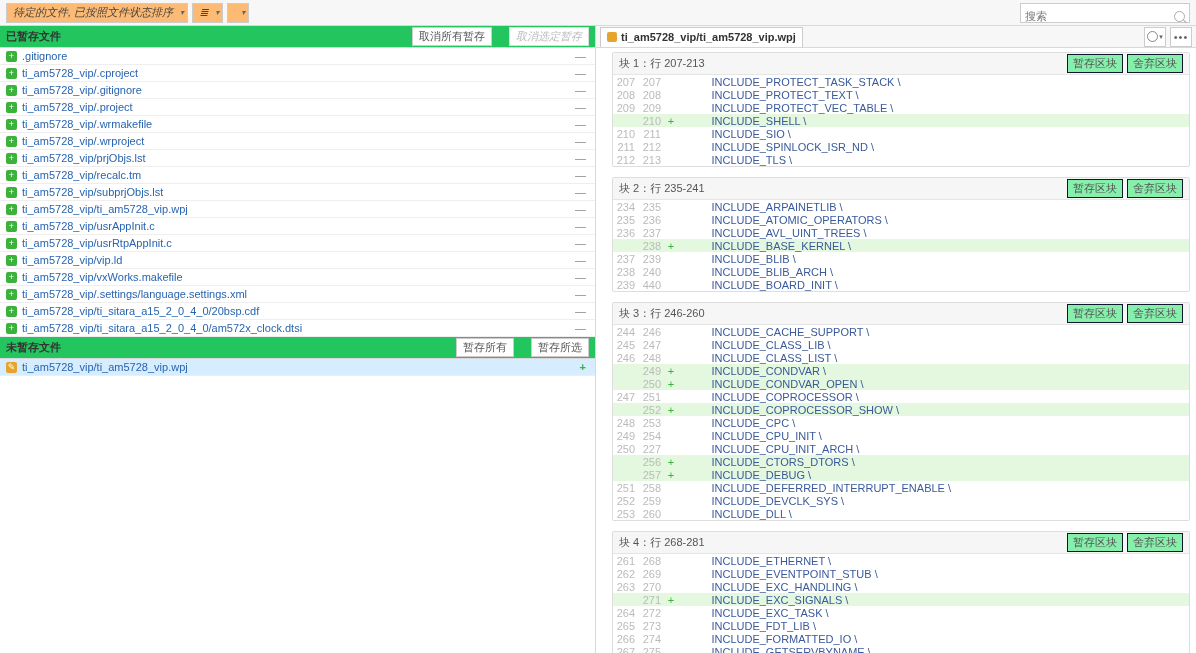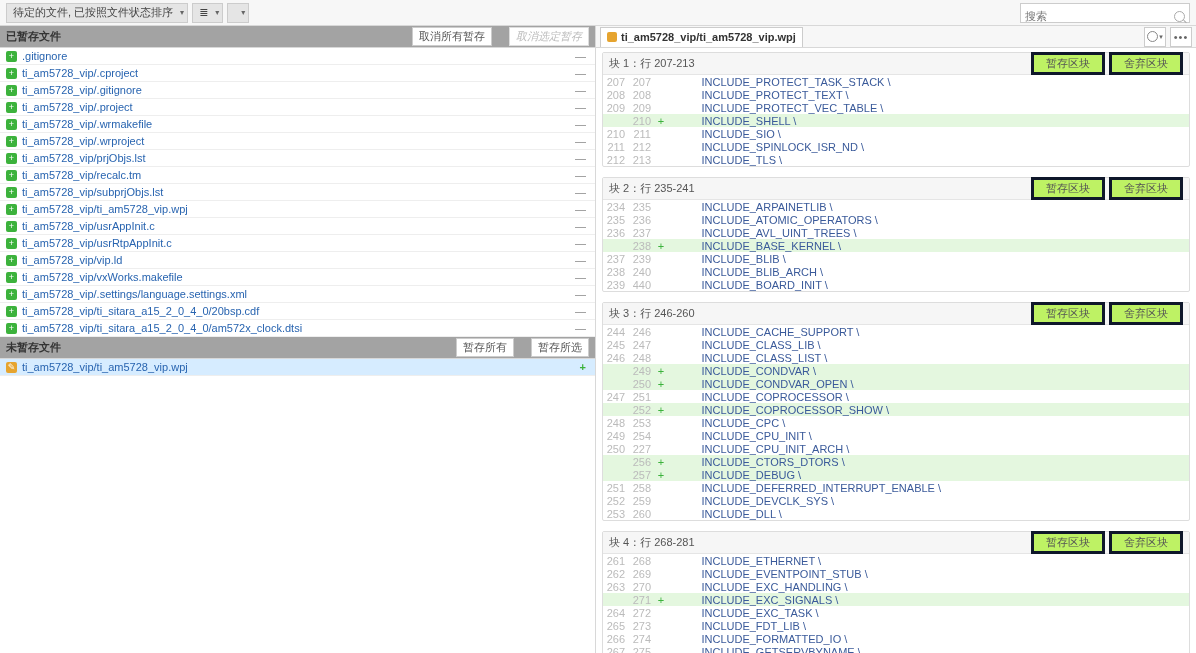--- a/index.html
+++ b/index.html
@@ -1,34 +1,34 @@
 <!DOCTYPE html>
 <html><head>
 <meta charset="utf-8">
 <style>
 * { margin: 0; padding: 0; box-sizing: border-box; font-family: -apple-system, "Segoe UI", Arial, sans-serif; font-size: 11px; }
 body { background: #fff; color: #333; height: 653px; width: 1196px; overflow: hidden; }
 
 
 .top-bar { height: 26px; border-bottom: 1px solid #d8d8d8; display: flex; align-items: center; padding: 0 6px; background: #f7f7f7; gap: 4px; }
-.dd { border: 1px solid #ccc; background: #e5e5e5; height: 20px; padding: 0 14px 0 6px; display: inline-flex; align-items: center; position: relative; color: #444; min-width: 16px; }
+.dd { border: 1px solid #ccc; background: #fdba74; height: 20px; padding: 0 14px 0 6px; display: inline-flex; align-items: center; position: relative; color: #444; min-width: 16px; font-style: italic; }
 .dd::after { content: "▾"; position: absolute; right: 3px; font-size: 8px; color: #666; }
 .icon-btn { border: 1px solid #ccc; background: #fff; height: 20px; width: 22px; display: inline-flex; align-items: center; justify-content: center; color: #666; }
 .search-box { margin-left: auto; display: flex; align-items: flex-end; border: 1px solid #ccc; background: #fff; height: 20px; width: 170px; padding: 0 4px; }
 .search-box input { border: none; outline: none; flex: 1; font-size: 11px; color: #888; }
 .mag { width: 11px; height: 11px; border: 1px solid #aaa; border-radius: 50%; position: relative; }
 .mag::after { content: ""; position: absolute; width: 4px; height: 1px; background: #aaa; bottom: -1px; right: -3px; transform: rotate(45deg); }
 
 
 .workspace { display: flex; height: 627px; }
 .left-pane { width: 596px; border-right: 1px solid #d8d8d8; display: flex; flex-direction: column; overflow: hidden; }
 .right-pane { flex: 1; display: flex; flex-direction: column; overflow: hidden; }
 
 
-.sec-head { height: 22px; background: #a3a3a3; border-bottom: 1px solid #d8d8d8; display: flex; align-items: center; padding: 0 6px; }
+.sec-head { height: 22px; background: #22c55e; border-bottom: 1px solid #d8d8d8; display: flex; align-items: center; padding: 0 6px; }
 .sec-head .title { font-weight: bold; color: #333; }
 .sec-head .btns { margin-left: auto; display: flex; gap: 17px; }
 .pill-btn { border: 1px solid #ccc; background: #fff; padding: 1px 6px; color: #555; cursor: pointer; }
 .pill-btn.disabled { color: #bbb; border-color: #ddd; font-style: italic; }
 
 
 .filelist { overflow-y: auto; }
 .file-row { height: 17px; display: flex; align-items: center; padding: 0 6px; border-bottom: 1px solid #eee; }
 .file-row.sel { background: #d6ecff; }
 .file-ico { width: 11px; height: 11px; border-radius: 2px; display: inline-flex; align-items: center; justify-content: center; margin-right: 5px; font-size: 9px; color: #fff; }
@@ -42,25 +42,25 @@
 .tab-bar { height: 22px; background: #f7f7f7; border-bottom: 1px solid #d8d8d8; display: flex; align-items: center; padding: 0 4px; }
 .tab { display: inline-flex; align-items: center; gap: 4px; height: 20px; padding: 0 6px; background: #fff; border: 1px solid #ccc; border-bottom: none; }
 .tab .tab-ico { width: 10px; height: 10px; border-radius: 2px; background: #e6a42f; }
 .tab .tab-lbl { color: #333; font-weight: bold; }
 .tab-right { margin-left: auto; display: flex; gap: 4px; }
 .gear { width: 11px; height: 11px; border: 1px solid #888; border-radius: 50%; position: relative; }
 .dots::before { content: "•••"; color: #666; letter-spacing: 1px; }
 
 
 .diff-view { flex: 1; overflow-y: auto; padding: 4px 0; background: #fff; }
-.hunk { margin: 0 6px 10px 6px; border: 1px solid #ddd; border-radius: 2px; }
+.hunk { margin: 0 6px 10px 16px; border: 1px solid #ddd; border-radius: 2px; }
 .hunk-head { height: 22px; display: flex; align-items: center; padding: 0 6px; background: #f6f6f6; border-bottom: 1px solid #e5e5e5; }
 .hunk-head .hlbl { color: #555; }
 .hunk-head .hbtns { margin-left: auto; display: flex; gap: 4px; }
-.mini-btn { border: 3px solid #0f172a; background: #bef264; padding: 1px 12px; color: #555; cursor: pointer; }
+.mini-btn { border: 1px solid #0f172a; background: #86efac; padding: 1px 5px; color: #555; cursor: pointer; }
 
 .diff-body { font-family: Consolas, monospace; font-size: 10px; }
 .diff-line { display: flex; align-items: center; height: 13px; }
 .ln { width: 26px; text-align: right; color: #bbb; padding-right: 4px; }
 .code { flex: 1; white-space: pre; color: #3a5a9a; padding-left: 10px; }
 .sign { width: 12px; text-align: center; color: #3cb23c; }
 .diff-line.added { background: #e4f7df; }
 .diff-line.added .ln:first-child { color: transparent; }
 
 

